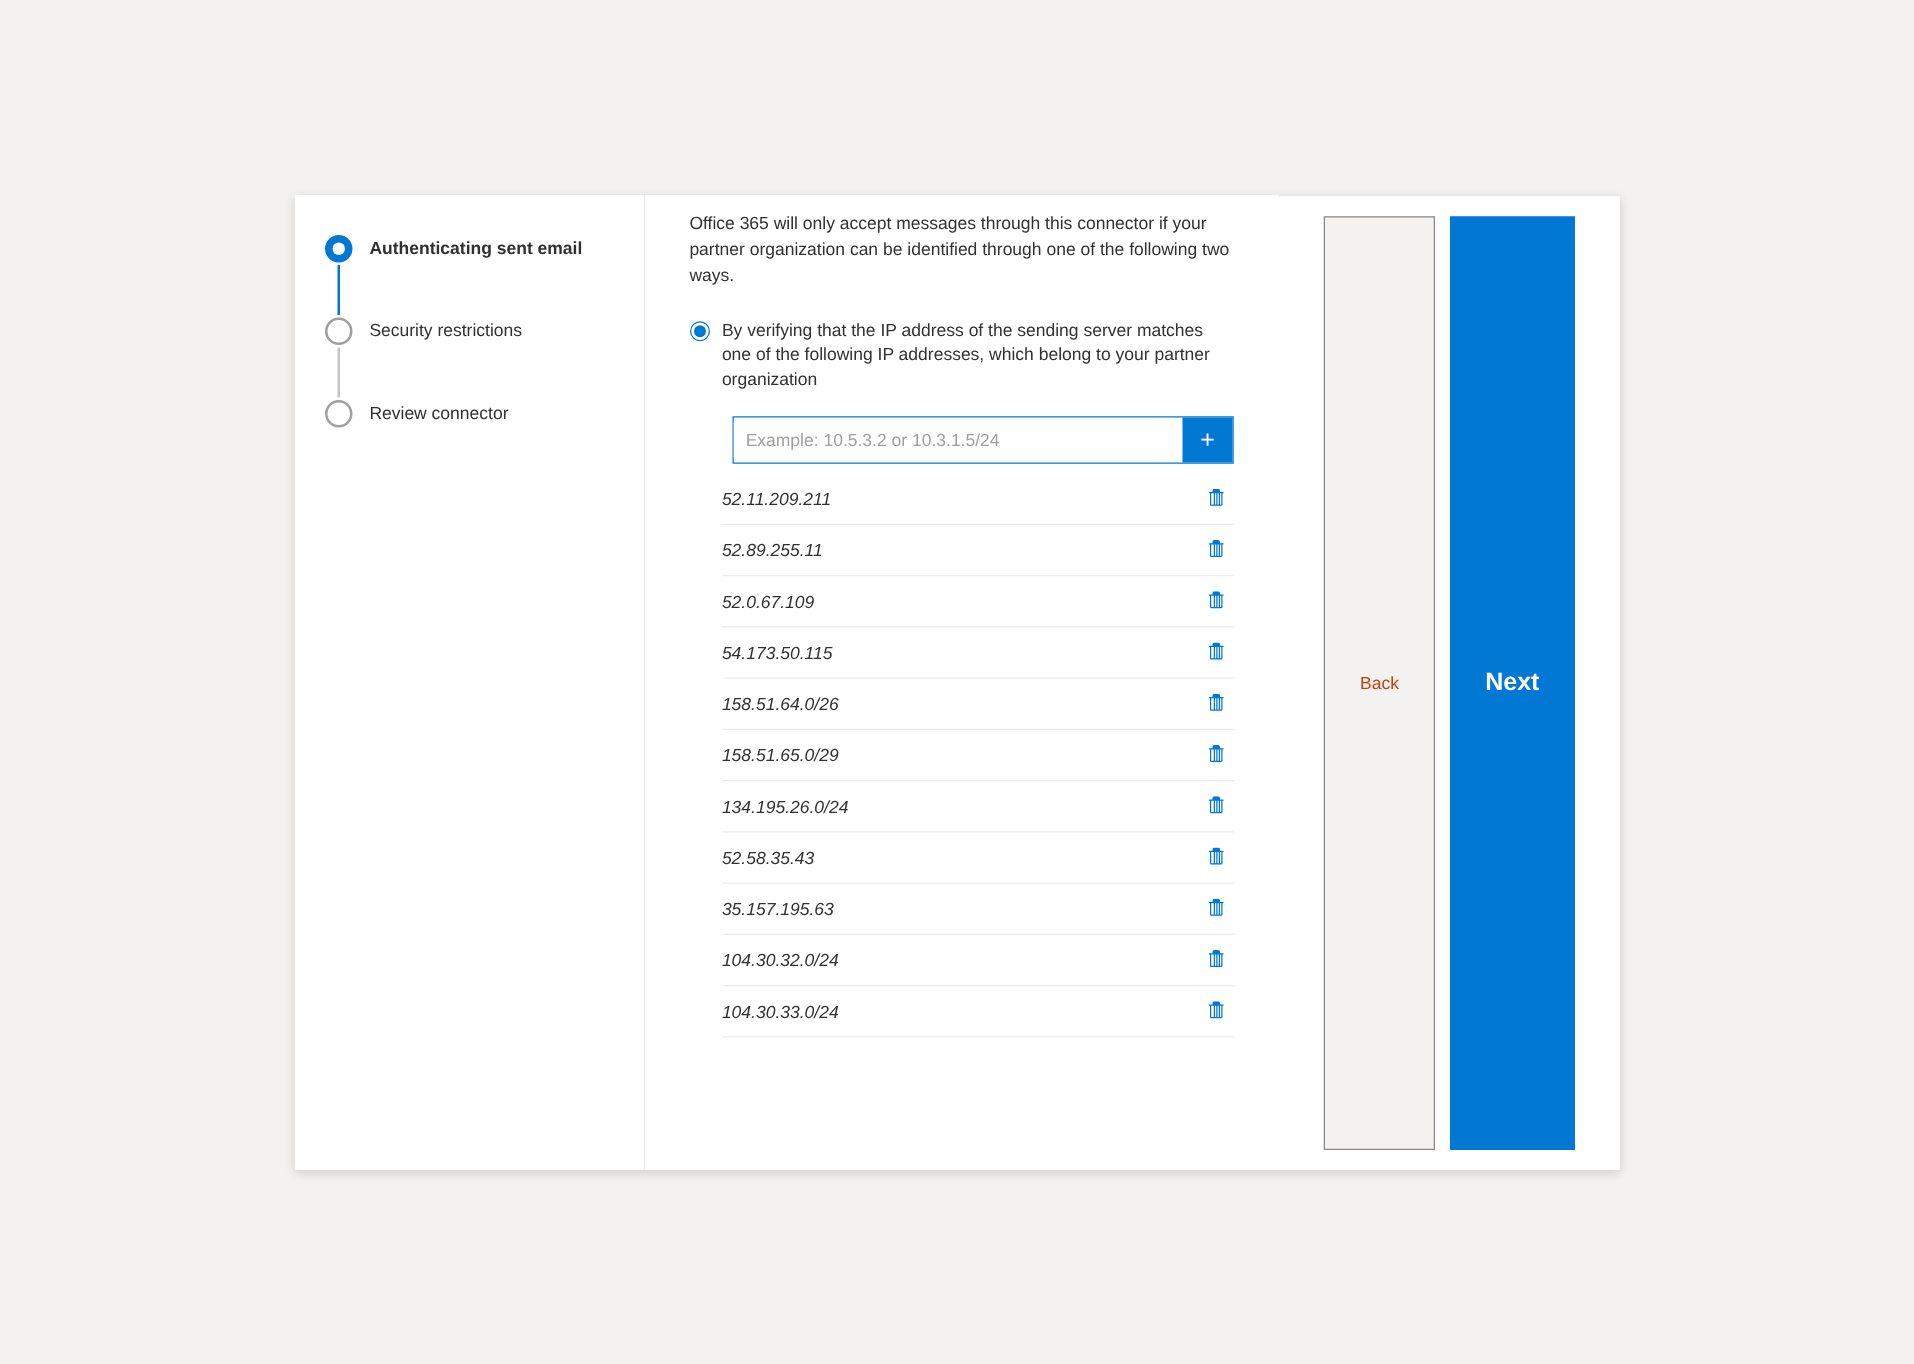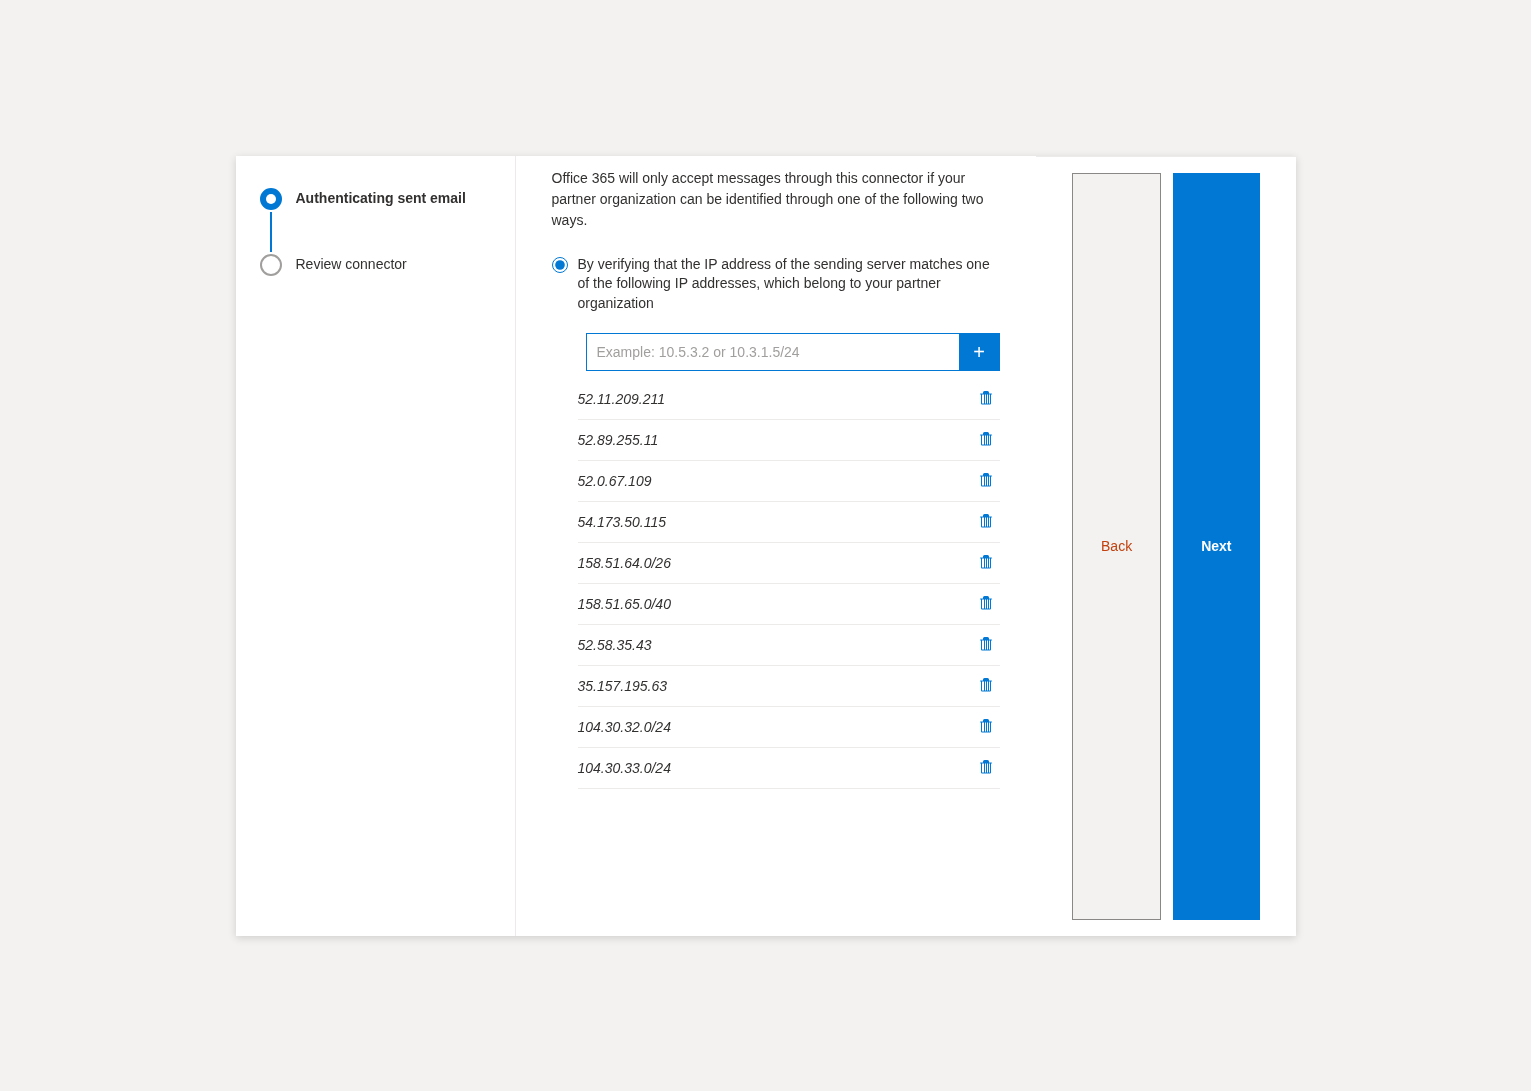--- a/index.html
+++ b/index.html
@@ -207,21 +207,21 @@
       padding: 8px 28px;
       font-size: 14px;
       cursor: pointer;
       min-width: 80px;
     }
     .btn-next {
       background: #0078d4;
       border: none;
       color: #fff;
       padding: 8px 28px;
-      font-size: 14px;
+      font-size: 20px;
       cursor: pointer;
       min-width: 80px;
       font-weight: 600;
     }
   </style>
 </head>
 <body>
 
 <div class="dialog">
   <div class="dialog-body">
@@ -231,20 +231,27 @@
       <div class="step-item">
         <div class="step-circle-col">
           <div class="step-circle active">
             <div class="step-circle-inner"></div>
           </div>
           <div class="step-connector"></div>
         </div>
         <span class="step-label active">Authenticating sent email</span>
       </div>
 
+      <div class="step-item">
+        <div class="step-circle-col">
+          <div class="step-circle inactive"></div>
+          <div class="step-connector inactive"></div>
+        </div>
+        <span class="step-label">Security restrictions</span>
+      </div>
 
       <div class="step-item">
         <div class="step-circle-col">
           <div class="step-circle inactive"></div>
         </div>
         <span class="step-label">Review connector</span>
       </div>
     </div>
 
     <div class="content">
@@ -299,21 +306,29 @@
           </div>
           <div class="ip-row">
             <span class="ip-value">158.51.64.0/26</span>
             <button class="delete-btn" title="Delete">
               <svg xmlns="http://www.w3.org/2000/svg" width="16" height="16" viewBox="0 0 16 16" fill="#0078d4">
       <path d="M6.5 1h3a.5.5 0 0 1 .5.5v1H6v-1a.5.5 0 0 1 .5-.5zM5 2.5v-1A1.5 1.5 0 0 1 6.5 0h3A1.5 1.5 0 0 1 11 1.5v1h2.5a.5.5 0 0 1 0 1H13v9a1 1 0 0 1-1 1H4a1 1 0 0 1-1-1v-9h-.5a.5.5 0 0 1 0-1H5zm1 1v9h1v-9H6zm2 0v9h1v-9H8zm2 0v9h1v-9h-1zM4 3.5v9h8v-9H4z"></path>
     </svg>
             </button>
           </div>
           <div class="ip-row">
-            <span class="ip-value">158.51.65.0/40</span>
+            <span class="ip-value">158.51.65.0/29</span>
+            <button class="delete-btn" title="Delete">
+              <svg xmlns="http://www.w3.org/2000/svg" width="16" height="16" viewBox="0 0 16 16" fill="#0078d4">
+      <path d="M6.5 1h3a.5.5 0 0 1 .5.5v1H6v-1a.5.5 0 0 1 .5-.5zM5 2.5v-1A1.5 1.5 0 0 1 6.5 0h3A1.5 1.5 0 0 1 11 1.5v1h2.5a.5.5 0 0 1 0 1H13v9a1 1 0 0 1-1 1H4a1 1 0 0 1-1-1v-9h-.5a.5.5 0 0 1 0-1H5zm1 1v9h1v-9H6zm2 0v9h1v-9H8zm2 0v9h1v-9h-1zM4 3.5v9h8v-9H4z"></path>
+    </svg>
+            </button>
+          </div>
+          <div class="ip-row">
+            <span class="ip-value">134.195.26.0/24</span>
             <button class="delete-btn" title="Delete">
               <svg xmlns="http://www.w3.org/2000/svg" width="16" height="16" viewBox="0 0 16 16" fill="#0078d4">
       <path d="M6.5 1h3a.5.5 0 0 1 .5.5v1H6v-1a.5.5 0 0 1 .5-.5zM5 2.5v-1A1.5 1.5 0 0 1 6.5 0h3A1.5 1.5 0 0 1 11 1.5v1h2.5a.5.5 0 0 1 0 1H13v9a1 1 0 0 1-1 1H4a1 1 0 0 1-1-1v-9h-.5a.5.5 0 0 1 0-1H5zm1 1v9h1v-9H6zm2 0v9h1v-9H8zm2 0v9h1v-9h-1zM4 3.5v9h8v-9H4z"></path>
     </svg>
             </button>
           </div>
           <div class="ip-row">
             <span class="ip-value">52.58.35.43</span>
             <button class="delete-btn" title="Delete">
               <svg xmlns="http://www.w3.org/2000/svg" width="16" height="16" viewBox="0 0 16 16" fill="#0078d4">

